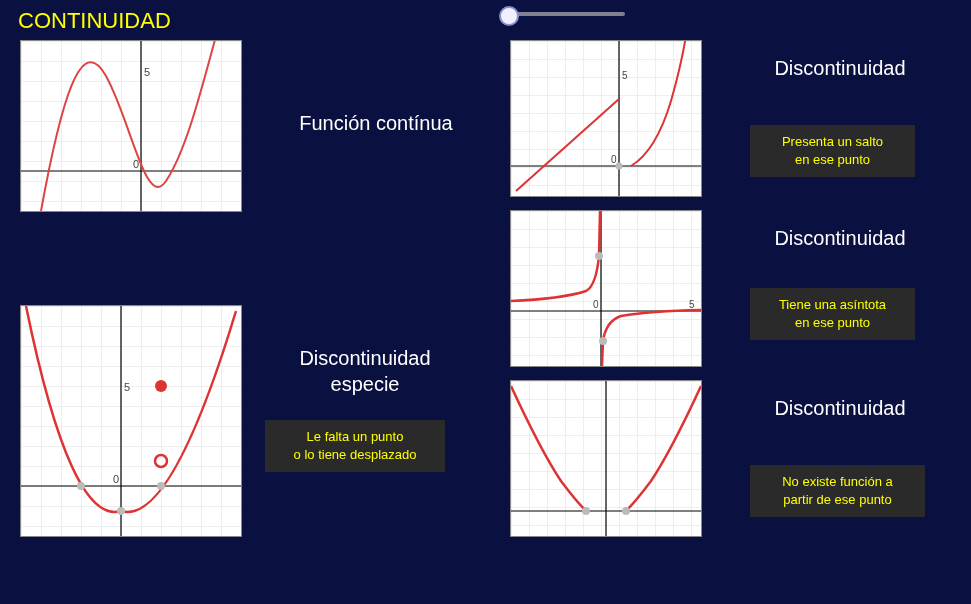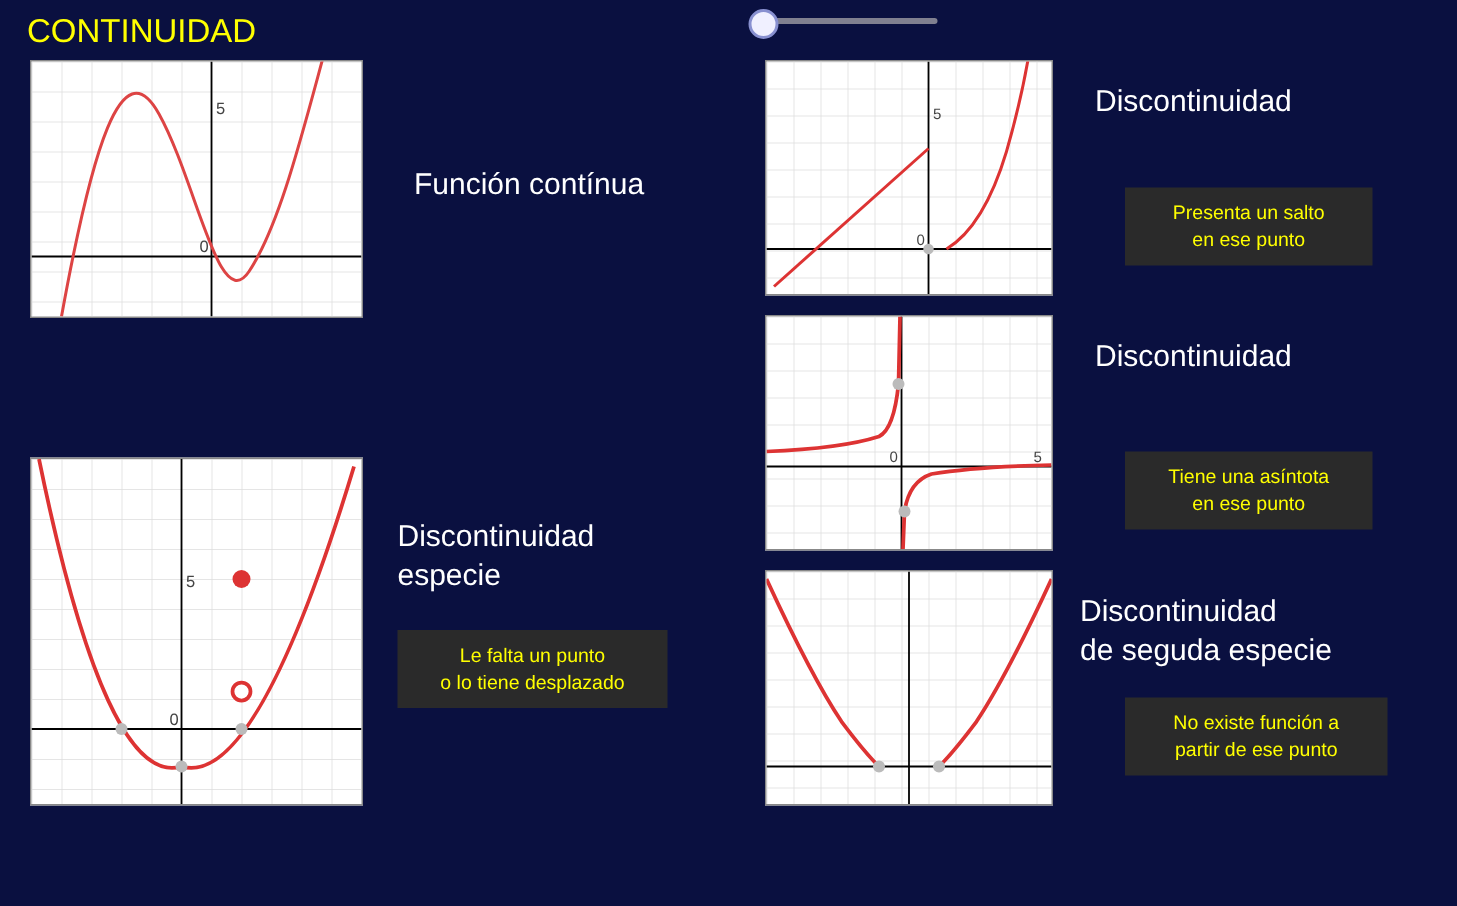--- a/index.html
+++ b/index.html
@@ -1,21 +1,21 @@
 <!DOCTYPE html>
 <html><head>
 <meta charset="utf-8">
 <style>
 html,body{margin:0;padding:0;width:971px;height:604px;background:#0a1040;font-family:Arial,sans-serif;overflow:hidden}
 .title{position:absolute;left:18px;top:8px;color:#ffff00;font-size:22px;font-weight:normal}
 .slider{position:absolute;left:505px;top:12px;width:120px}
 .slider-track{height:4px;background:#808090;border-radius:2px;position:relative}
 .slider-thumb{position:absolute;left:-6px;top:-6px;width:16px;height:16px;border-radius:50%;background:#f0f0ff;border:2px solid #8890d0}
 .graph{position:absolute;background:#fff;border:1px solid #888}
-.label{position:absolute;color:#fff;font-size:20px;text-align:left;line-height:1.3}
+.label{position:absolute;color:#fff;font-size:20px;text-align:center;line-height:1.3}
 .note{position:absolute;background:#2a2a2a;color:#ffff00;font-size:13px;font-weight:normal;text-align:center;padding:8px 10px;line-height:1.4}
 svg{display:block}
 </style>
 </head>
 <body>
 
 <div class="title">CONTINUIDAD</div>
 
 <div class="slider">
   <div class="slider-track">
@@ -101,34 +101,34 @@
 <text x="178" y="97" font-size="10" fill="#444">5</text>
 <path d="M 0 90 Q 50 88, 75 80 Q 85 75, 88 45 L 89 0" fill="none" stroke="#d33" stroke-width="2.5"></path>
 <path d="M 91 155 L 92 130 Q 95 110, 110 105 Q 140 100, 190 99" fill="none" stroke="#d33" stroke-width="2.5"></path>
 <circle cx="88" cy="45" r="4" fill="#bbb"></circle>
 <circle cx="92" cy="130" r="4" fill="#bbb"></circle>
 </svg>
 </div>
 <div class="label" style="left:730px;top:225px;width:220px">
   <span>Discontinuidad</span><br>
 </div>
-<div class="note" style="left:750px;top:301px;width:145px">Tiene una asíntota<br>en ese punto</div>
+<div class="note" style="left:750px;top:288px;width:145px">Tiene una asíntota<br>en ese punto</div>
 
 <div class="graph" style="left:510px;top:380px;width:190px;height:155px">
 <svg width="190" height="155" viewBox="0 0 190 155">
 <defs>
         <pattern id="g5" width="18" height="18" patternUnits="userSpaceOnUse">
           <path d="M18 0H0V18" fill="none" stroke="#ddd" stroke-width="1"></path>
         </pattern>
       </defs>
 <rect width="190" height="155" fill="url(#g5)"></rect>
 <line x1="0" y1="130" x2="190" y2="130" stroke="#000" stroke-width="1.2"></line>
 <line x1="95" y1="0" x2="95" y2="155" stroke="#000" stroke-width="1.2"></line>
 <path d="M 0 5 Q 30 70, 50 100 Q 65 120, 75 130" fill="none" stroke="#d33" stroke-width="2.5"></path>
 <path d="M 115 130 Q 125 120, 140 100 Q 160 70, 190 5" fill="none" stroke="#d33" stroke-width="2.5"></path>
 <circle cx="75" cy="130" r="4" fill="#bbb"></circle>
 <circle cx="115" cy="130" r="4" fill="#bbb"></circle>
 </svg>
 </div>
 <div class="label" style="left:720px;top:395px;width:240px">
-  <span>Discontinuidad</span><br><span>de seguda especie</span>
+  <span>Discontinuidad</span><br>
 </div>
 <div class="note" style="left:750px;top:465px;width:155px">No existe función a<br>partir de ese punto</div>
 
 </body></html>

